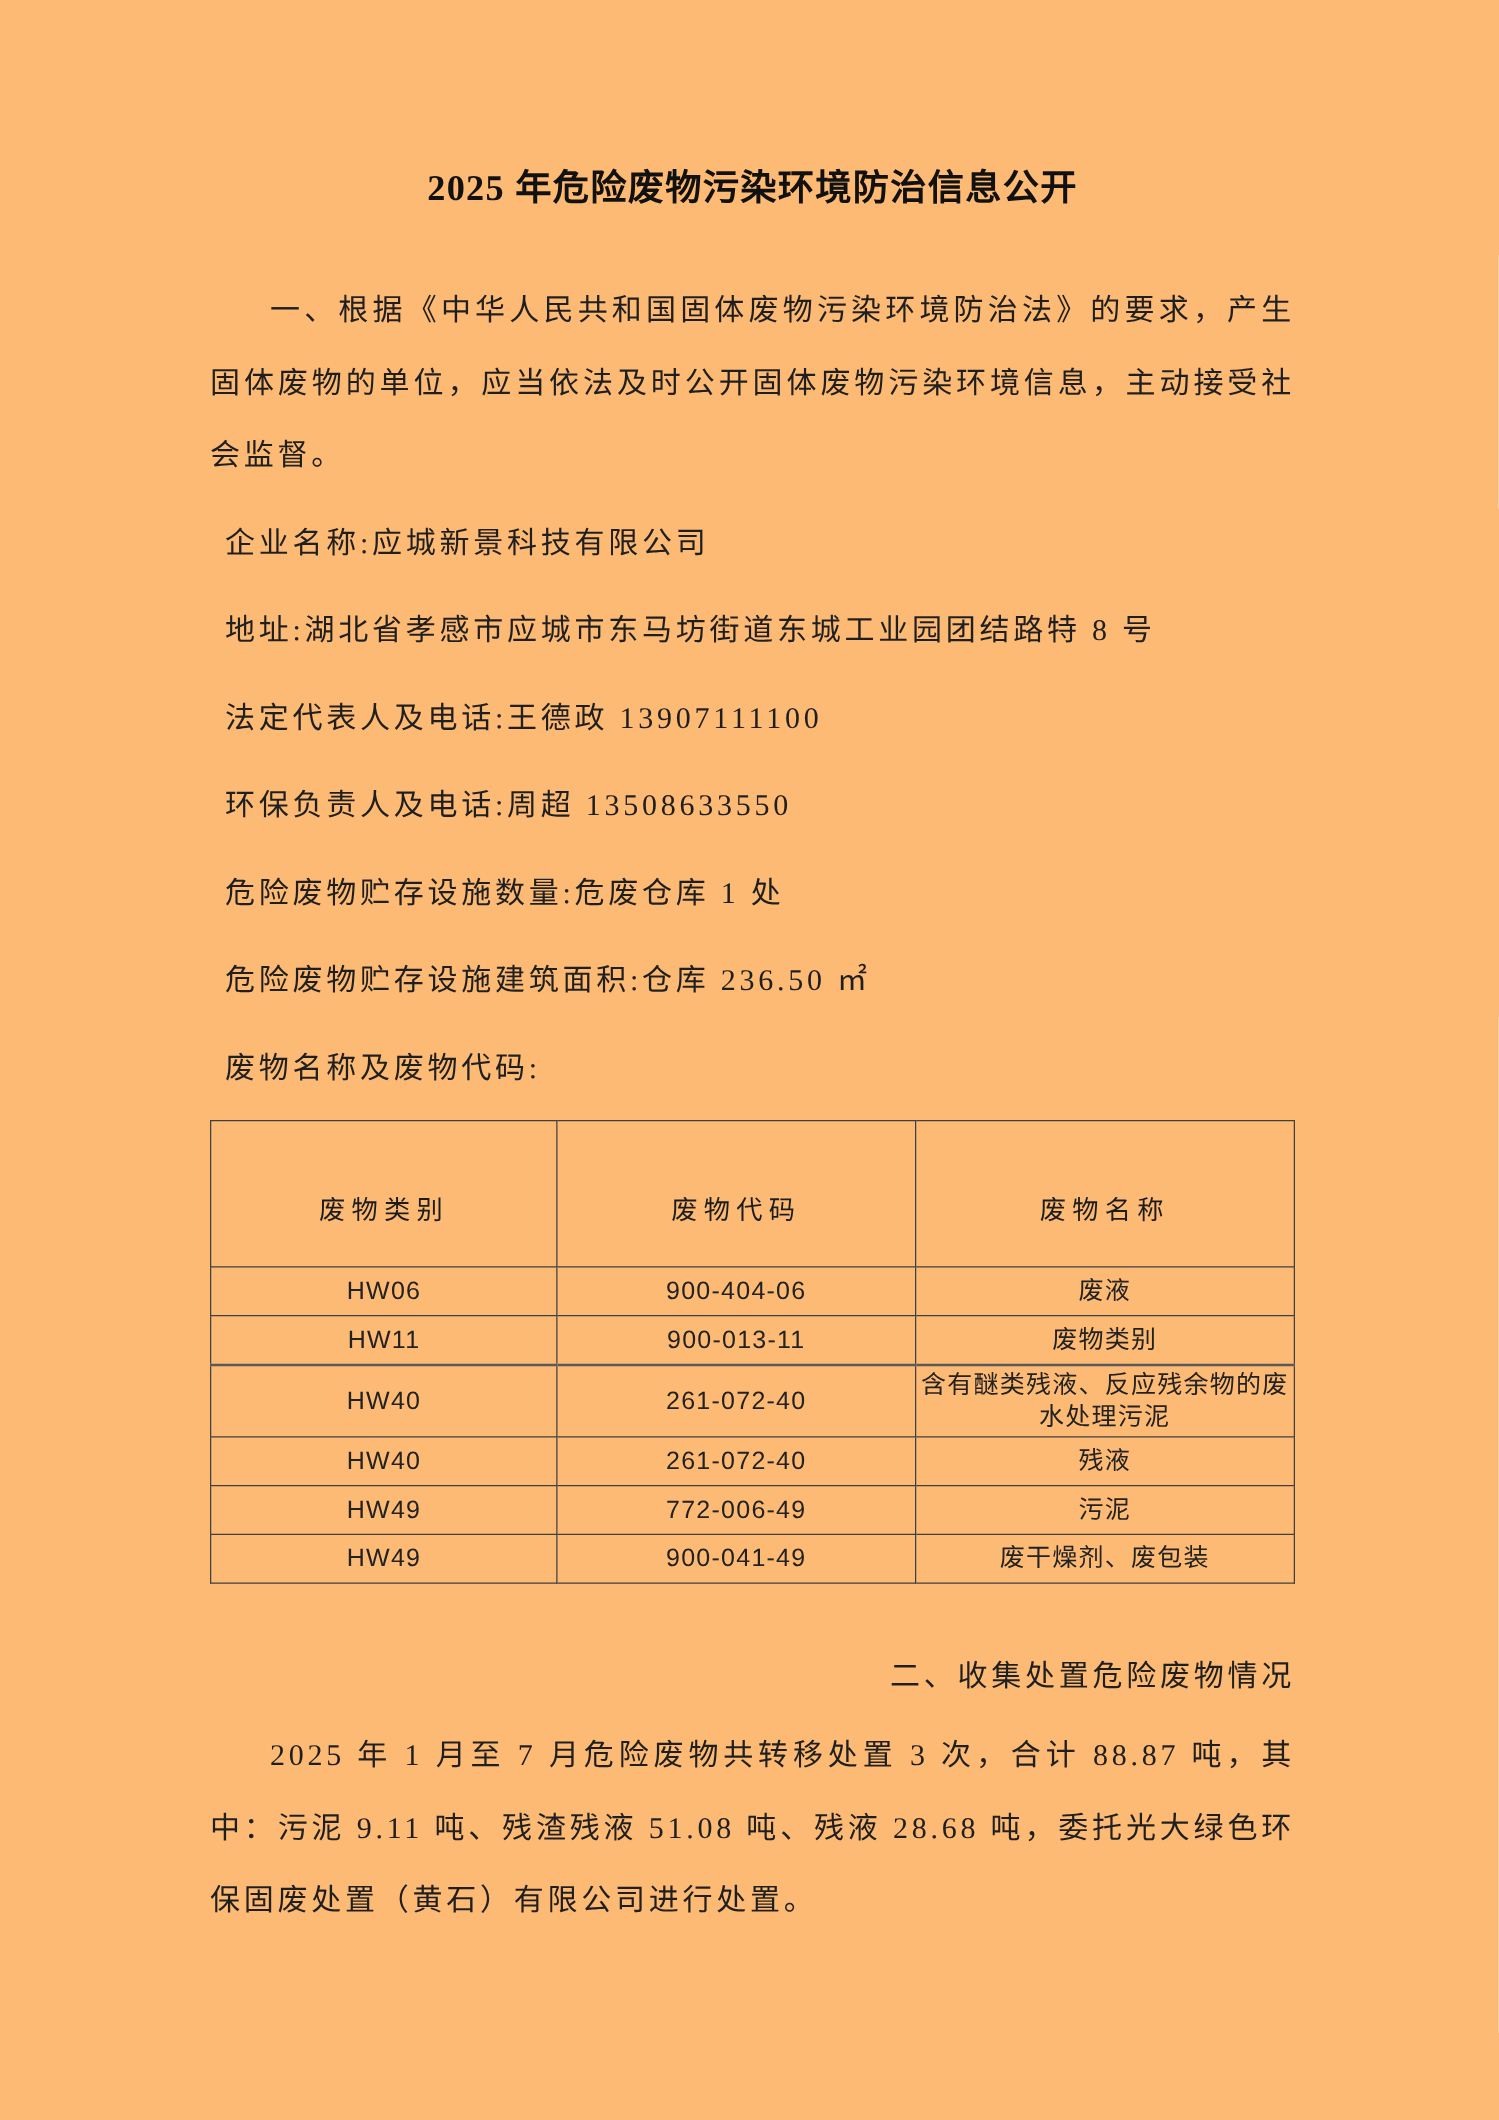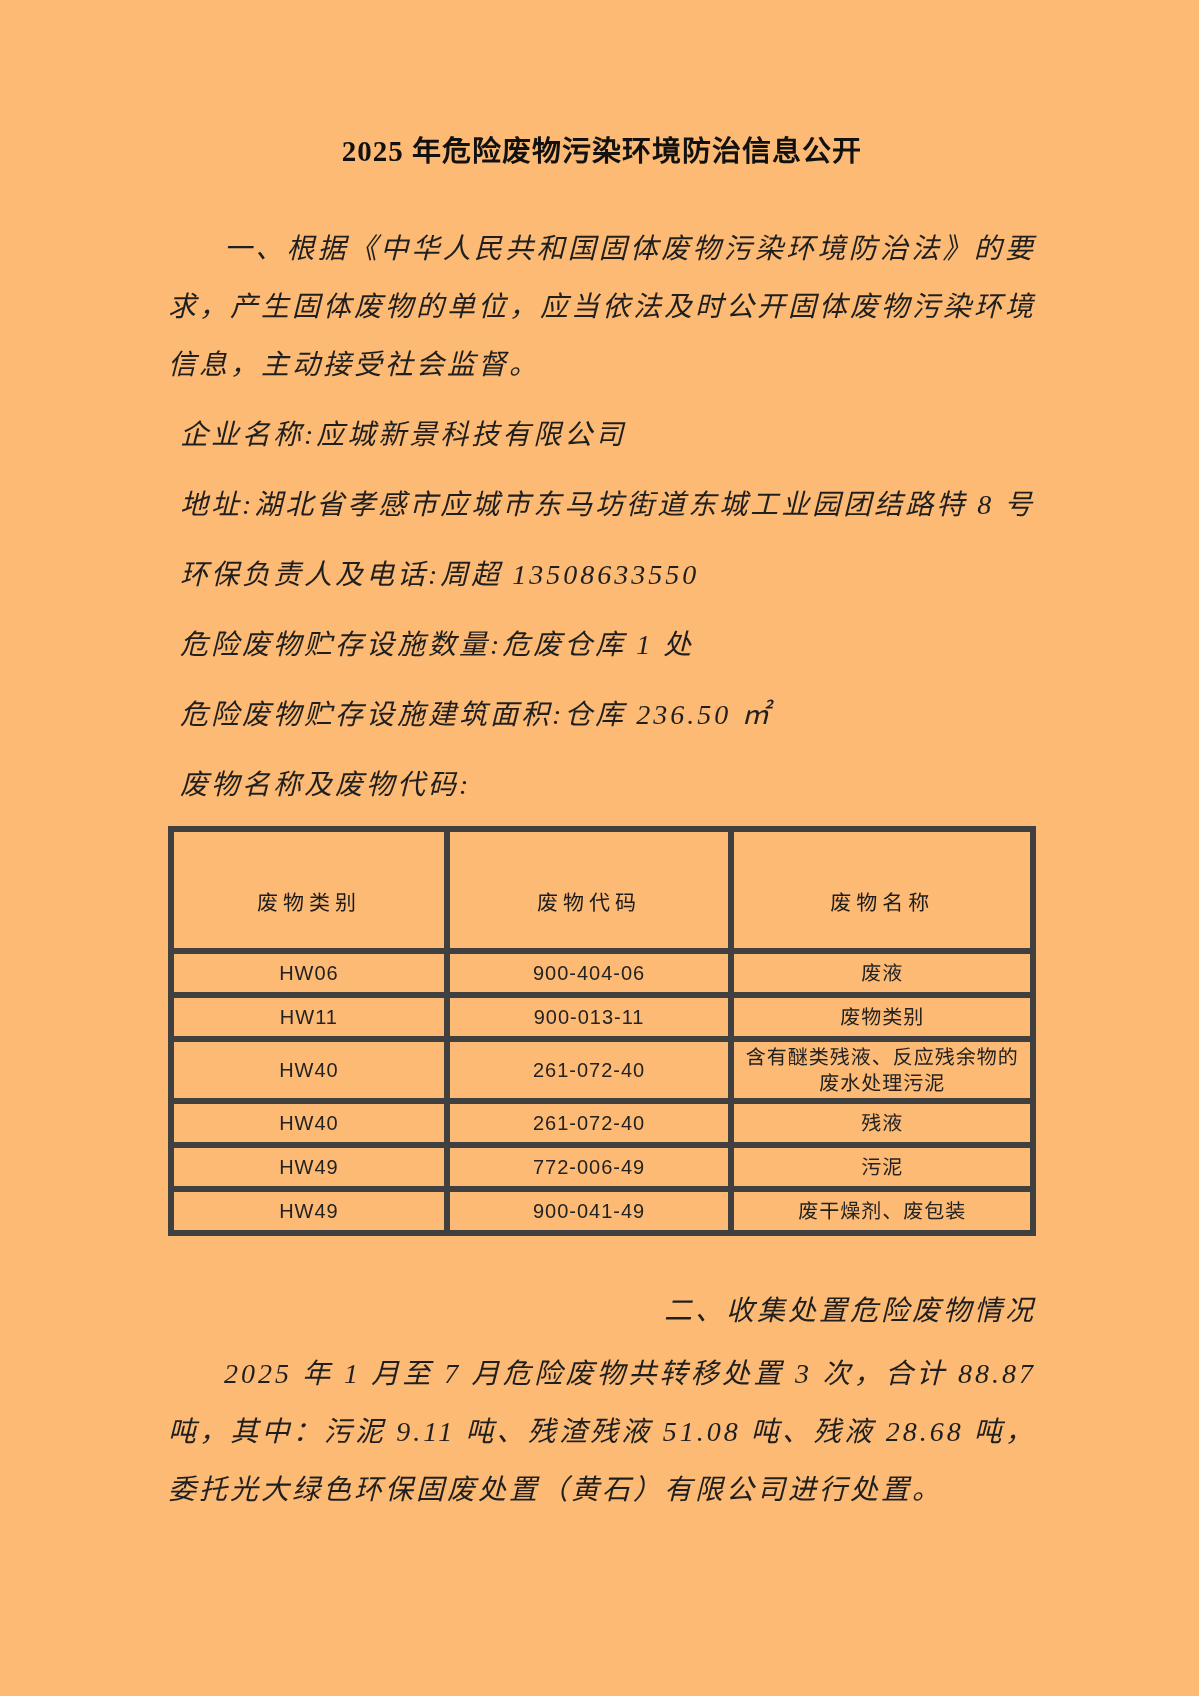--- a/index.html
+++ b/index.html
@@ -25,25 +25,24 @@
     margin: 0;
     text-align: center;
     font-size: 29px;
     font-weight: bold;
     letter-spacing: 1px;
     line-height: 42px;
     color: #111111;
     white-space: nowrap;
   }
   .body-text {
-    font-size: 28px;
+    font-size: 24px;
     letter-spacing: 3px;
     line-height: 58px;
     color: #1f1f1f;
-    font-style: italic;
   }
   .intro {
     margin: 48px 0 0 0;
     text-indent: 2em;
     text-align: justify;
   }
   .info-line {
     margin: 12px;
     white-space: nowrap;
   }
@@ -52,21 +51,21 @@
     border-collapse: collapse;
     table-layout: fixed;
     margin-top: 1px;
     font-family: "Liberation Sans", "DejaVu Sans", sans-serif;
   }
   table.waste col.c1 { width: 32%; }
   table.waste col.c2 { width: 33%; }
   table.waste col.c3 { width: 35%; }
   table.waste th,
   table.waste td {
-    border: 6px solid #404040;
+    border: 1px solid #404040;
     text-align: center;
     vertical-align: middle;
     font-weight: normal;
     padding: 2px 3px;
   }
   table.waste th {
     height: 90px;
     font-size: 21px;
     letter-spacing: 5px;
     vertical-align: middle;
@@ -98,20 +97,21 @@
 <body>
 
 <div class="page">
 
   <h1 class="doc-title">2025 年危险废物污染环境防治信息公开</h1>
 
   <p class="body-text intro">一、根据《中华人民共和国固体废物污染环境防治法》的要求，产生固体废物的单位，应当依法及时公开固体废物污染环境信息，主动接受社会监督。</p>
 
   <p class="body-text info-line">企业名称:应城新景科技有限公司</p>
   <p class="body-text info-line">地址:湖北省孝感市应城市东马坊街道东城工业园团结路特 8 号</p>
+  <p class="body-text info-line">法定代表人及电话:王德政 13907111100</p>
   <p class="body-text info-line">环保负责人及电话:周超 13508633550</p>
   <p class="body-text info-line">危险废物贮存设施数量:危废仓库 1 处</p>
   <p class="body-text info-line">危险废物贮存设施建筑面积:仓库 236.50 ㎡</p>
   <p class="body-text info-line">废物名称及废物代码:</p>
 
   <table class="waste">
     <colgroup>
         <col class="c1">
         <col class="c2">
         <col class="c3">

